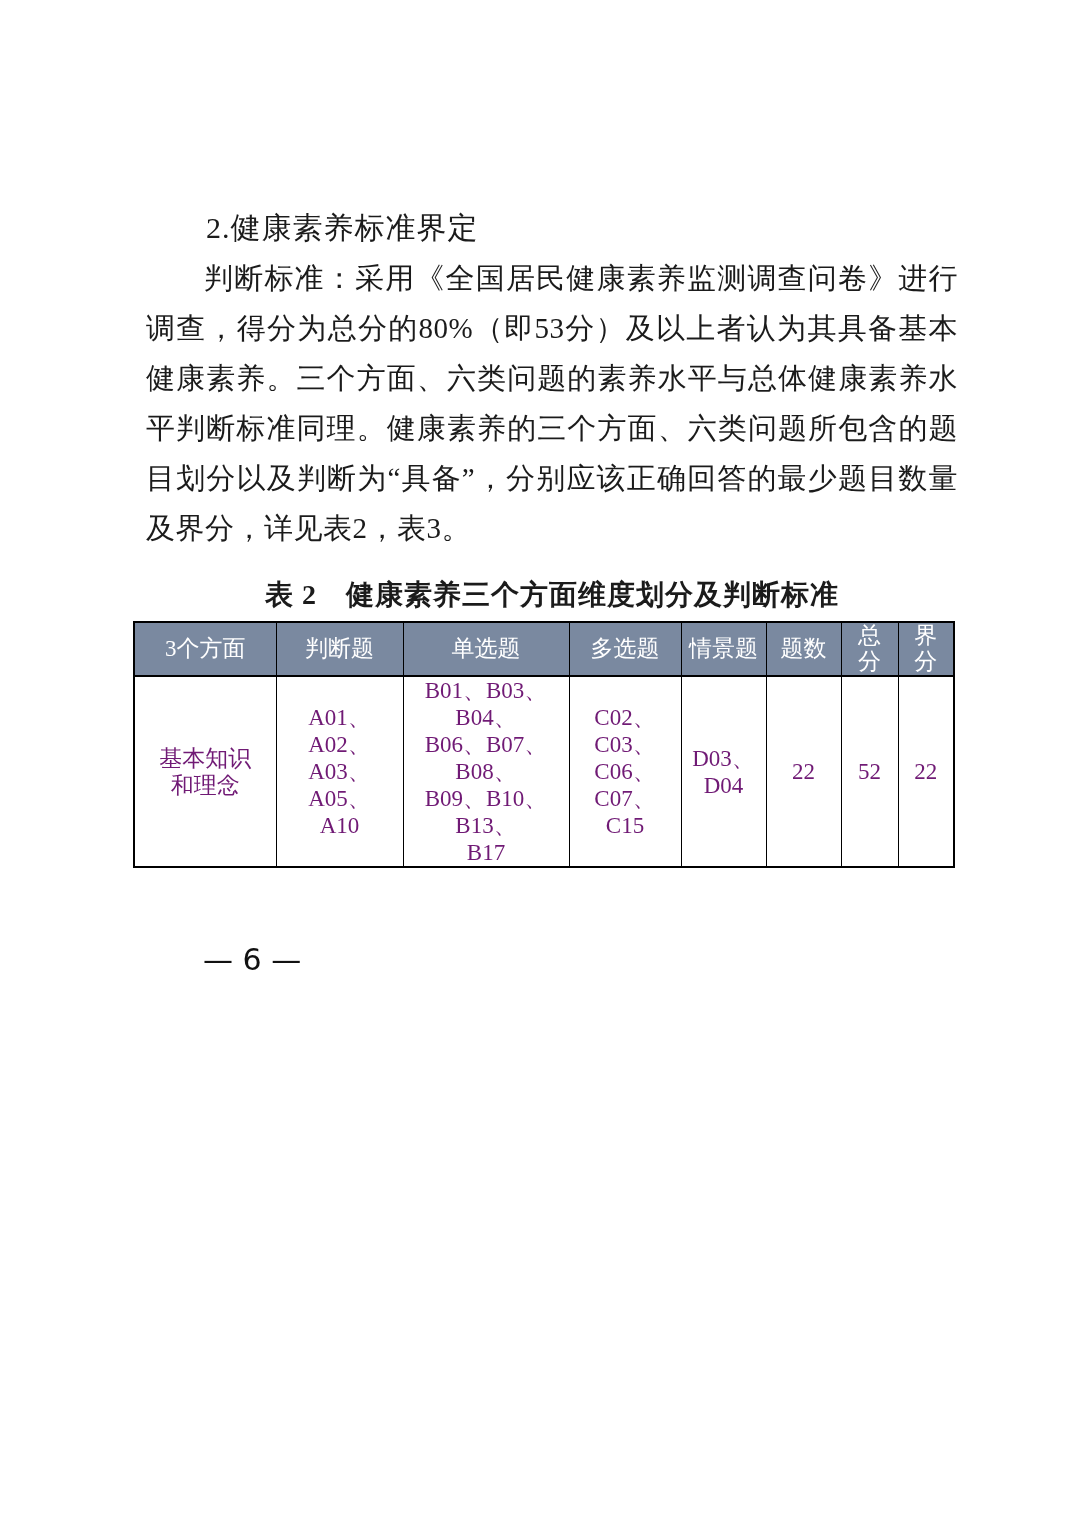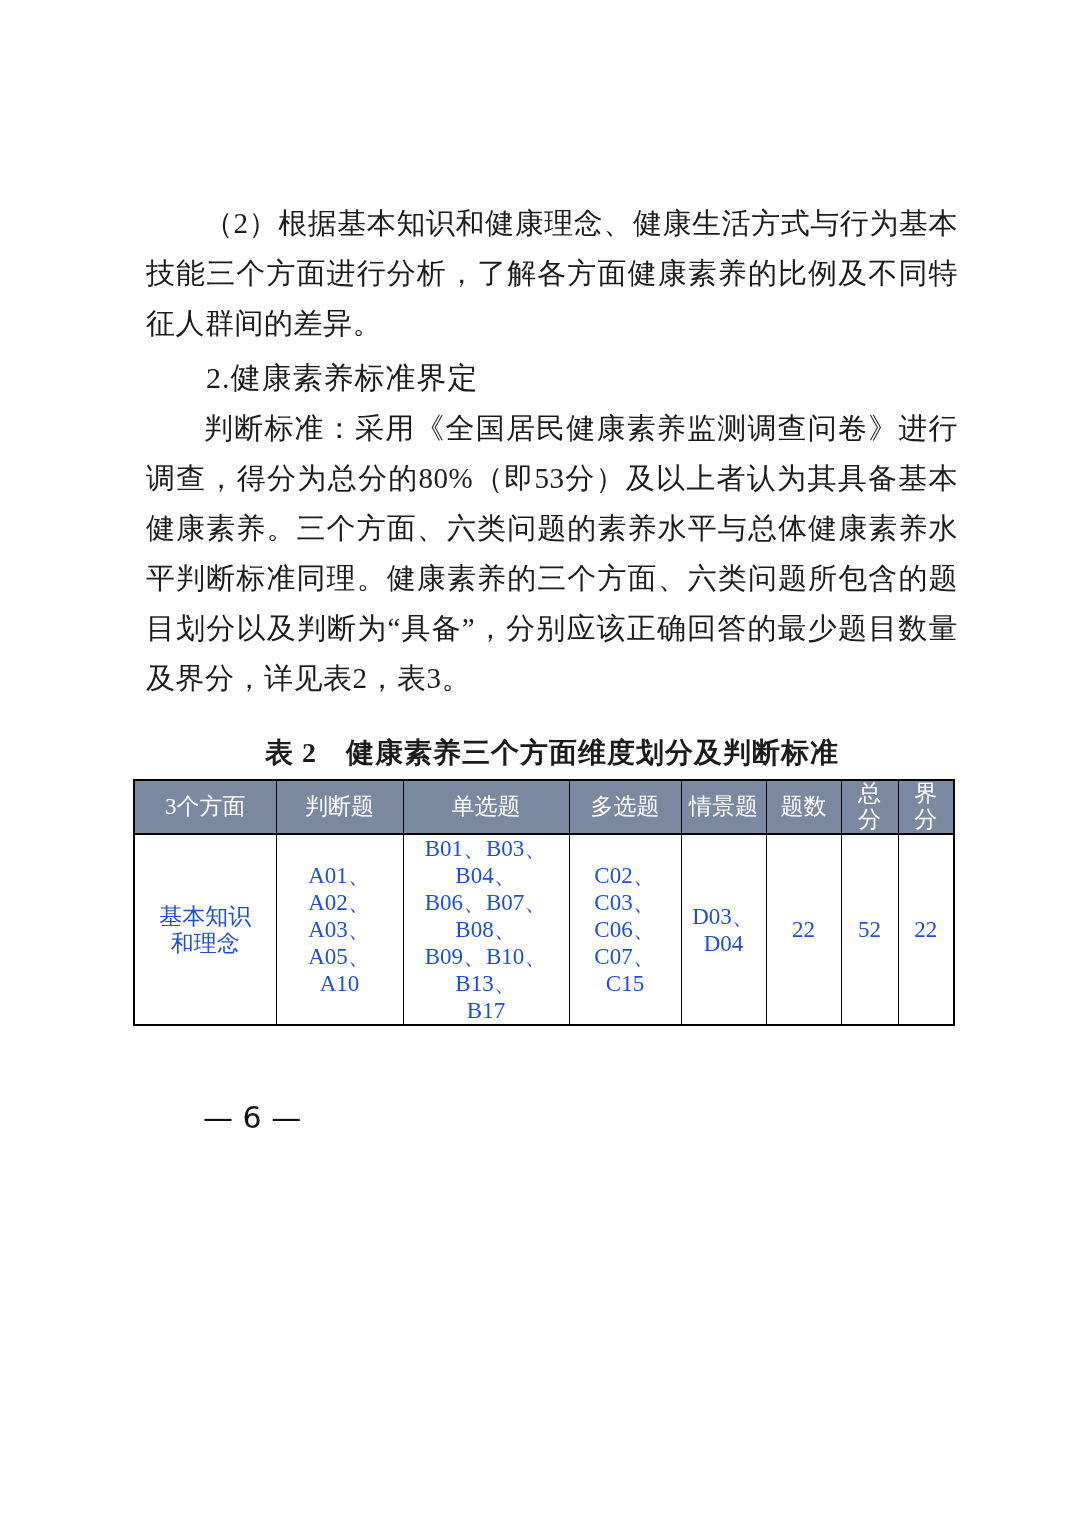--- a/index.html
+++ b/index.html
@@ -37,21 +37,21 @@
     line-height:50px;
     margin-top:5px;
     text-indent:2em;
     letter-spacing:1px;
   }
   .table-title{
     font-size:28px;
     font-weight:bold;
     line-height:44px;
     text-align:center;
-    margin-top:28px;
+    margin-top:20px;
     margin-bottom:4px;
     letter-spacing:1px;
   }
   table.t2{
     border-collapse:collapse;
     table-layout:fixed;
     width:820px;
     margin-left:-13px;
     border:2px solid var(--border);
   }
@@ -70,38 +70,37 @@
     line-height:26px;
     height:53px;
     border-bottom:2px solid var(--border);
     padding:0 2px;
   }
   table.t2 td{
     font-size:23px;
     line-height:27px;
     height:112px;
     padding:0 3px;
-    color:#1d4ed8;
+    color:#701a75;
   }
   .page-number{
     margin-top:76px;
     margin-left:57px;
     font-size:30px;
     line-height:32px;
     font-family:"DejaVu Sans","Liberation Sans",sans-serif;
     color:#111;
   }
 </style>
 </head>
 <body>
 
 <div class="page">
 
   <div class="body-text">
-    <p class="para">（2）根据基本知识和健康理念、健康生活方式与行为基本技能三个方面进行分析，了解各方面健康素养的比例及不同特征人群间的差异。</p>
     <h2 class="section-heading">2.健康素养标准界定</h2>
     <p class="para">判断标准：采用《全国居民健康素养监测调查问卷》进行调查，得分为总分的80%（即53分）及以上者认为其具备基本健康素养。三个方面、六类问题的素养水平与总体健康素养水平判断标准同理。健康素养的三个方面、六类问题所包含的题目划分以及判断为“具备”，分别应该正确回答的最少题目数量及界分，详见表2，表3。</p>
   </div>
 
   <div class="table-title">表 2　健康素养三个方面维度划分及判断标准</div>
 
   <table class="t2">
     <colgroup>
       <col style="width:142px">
       <col style="width:127px">

